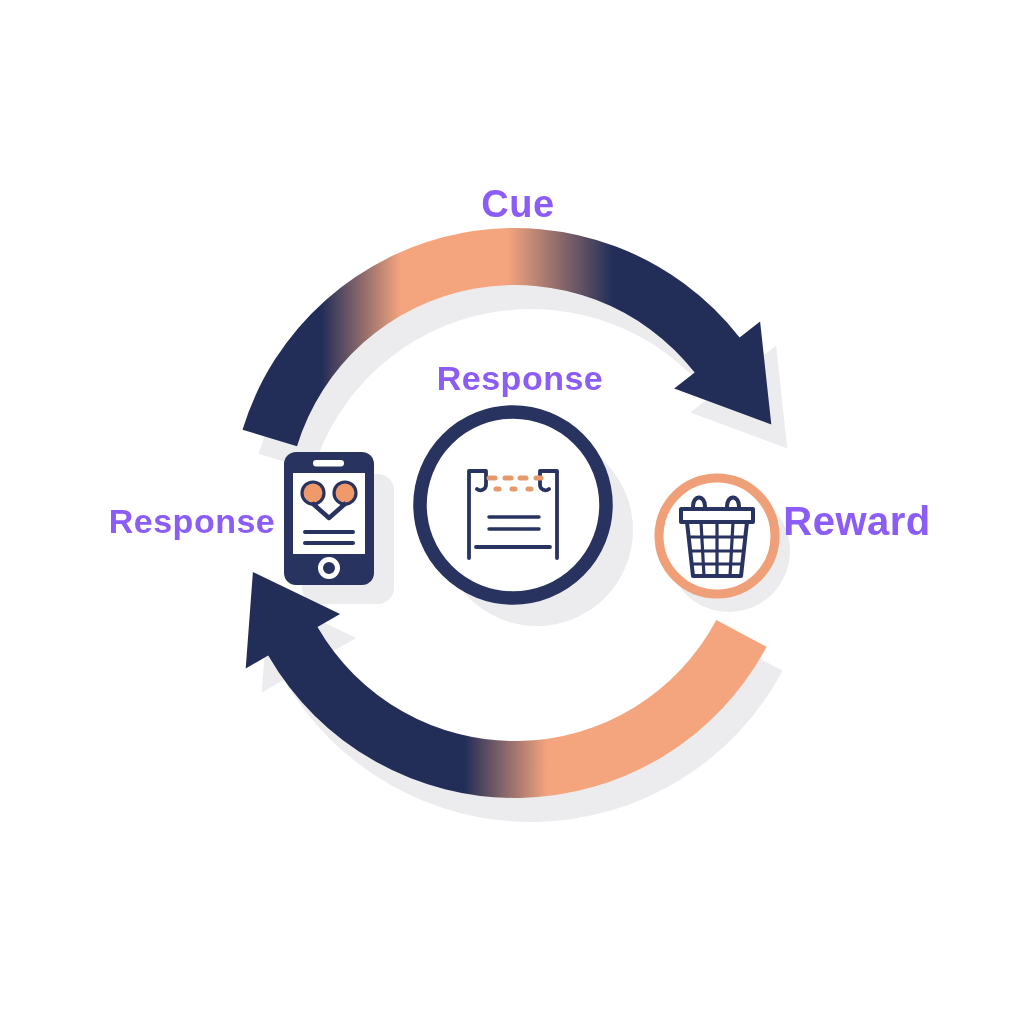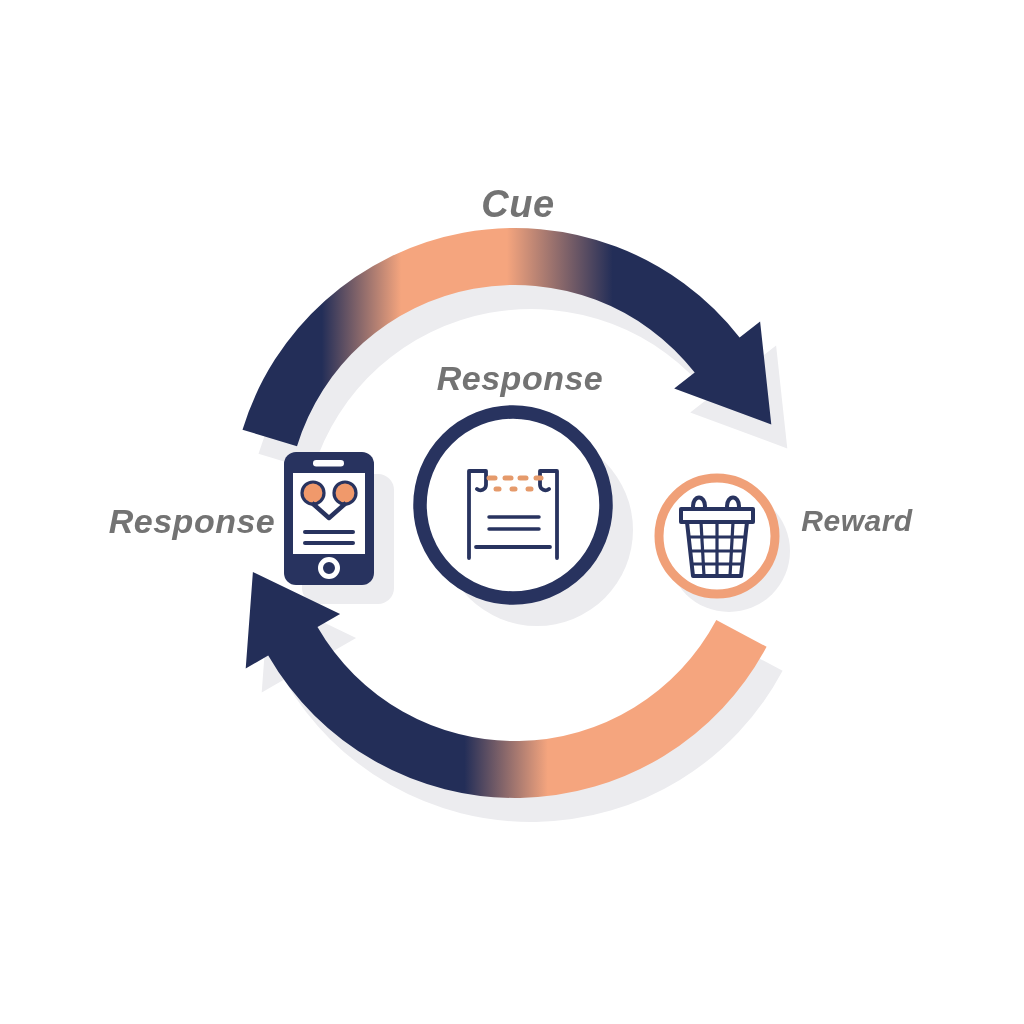--- a/index.html
+++ b/index.html
@@ -15,27 +15,27 @@
   .lbl {
     position: absolute;
     transform: translate(-50%, -50%);
     font-weight: bold;
     white-space: nowrap;
     letter-spacing: 0.5px;
   }
   .lbl-cue            { left: 518px; top: 204px; font-size: 38px; }
   .lbl-response-center{ left: 520px; top: 378px; font-size: 34px; }
   .lbl-response-left  { left: 192px; top: 521px; font-size: 34px; }
-  .lbl-reward         { left: 857px; top: 521px; font-size: 30px; }
+  .lbl-reward         { left: 857px; top: 521px; font-size: 40px; }
   .lbl-title          { left: 523px; top: 854px; font-size: 46px; }
 </style>
 </head>
 <body>
 
-<div class="canvas" style="color: #737373; font-style: italic;">
+<div class="canvas" style="color: #8b5cf6;">
 
   <svg width="1024" height="1024" viewBox="0 0 1024 1024">
     <defs>
       <linearGradient id="gradTop" x1="0" y1="0" x2="1" y2="0">
         <stop offset="0" class="s-navy" stop-color="#232E58"></stop>
         <stop offset="0.15" class="s-navy" stop-color="#232E58"></stop>
         <stop offset="0.30" class="s-orange" stop-color="#F5A57E"></stop>
         <stop offset="0.50" class="s-orange" stop-color="#F5A57E"></stop>
         <stop offset="0.70" class="s-navy" stop-color="#232E58"></stop>
         <stop offset="1" class="s-navy" stop-color="#232E58"></stop>

